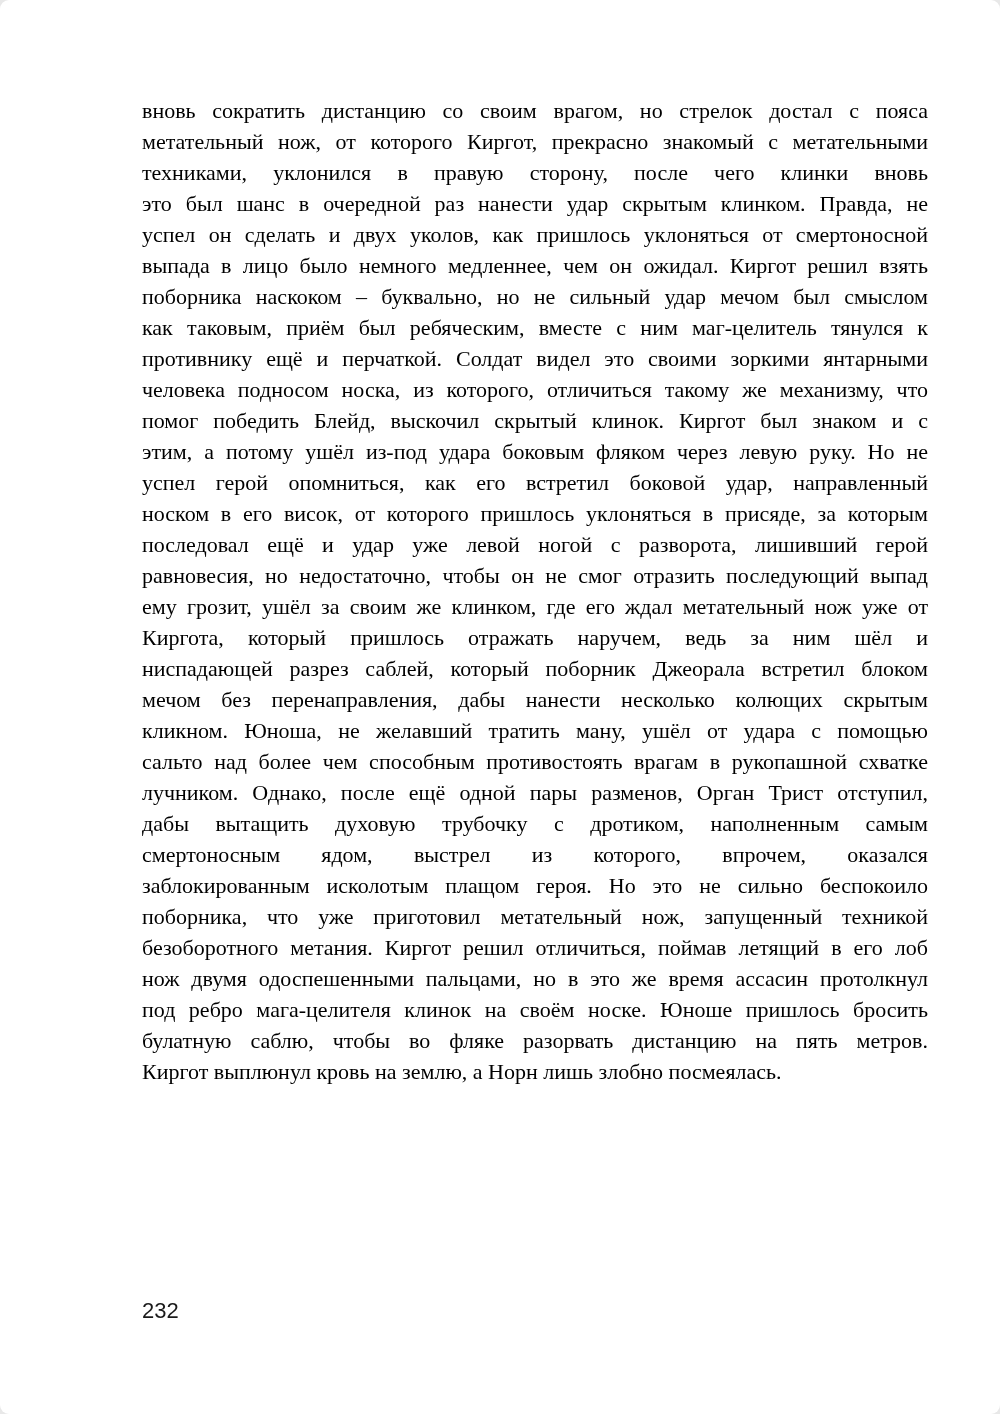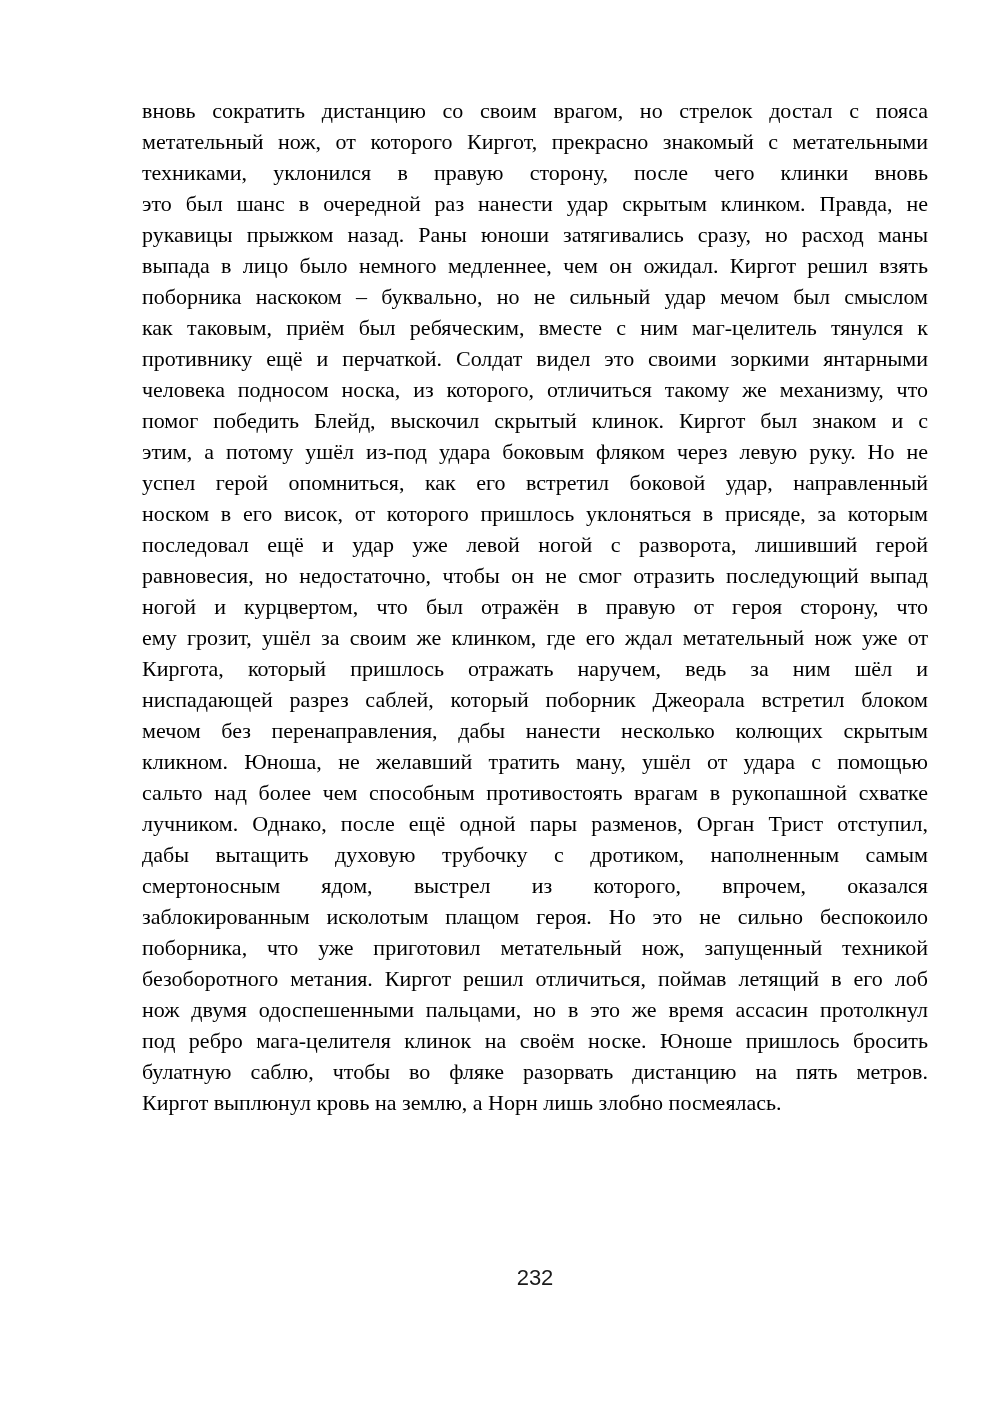--- a/index.html
+++ b/index.html
@@ -9,20 +9,21 @@
   }
   .page {
     position: relative;
     width: 1000px;
     height: 1414px;
     margin: 0 auto;
     background: #ffffff;
     color: #000000;
     font-family: "Liberation Serif", "DejaVu Serif", serif;
     overflow: hidden;
+    border-radius: 9px;
   }
   .text-block {
     position: absolute;
     left: 142px;
     top: 95px;
     width: 786px;
     font-size: 22px;
     line-height: 31px;
     color: #000000;
   }
@@ -32,50 +33,49 @@
     height: 31px;
     overflow: hidden;
   }
   .line.last {
     text-align-last: left;
     font-family: Liberation Serif, serif;
   }
   .page-number {
     position: absolute;
     left: 142px;
-    top: 1265px;
+    top: 1298px;
     width: 786px;
-    text-align: center;
+    text-align: left;
     font-family: "Liberation Sans", "DejaVu Sans", sans-serif;
     font-size: 22px;
     color: #1a1a1a;
   }
 </style>
 </head>
 <body>
 
 <div class="page">
   <div class="text-block">
       <div class="line">вновь сократить дистанцию со своим врагом, но стрелок достал с пояса</div>
       <div class="line">метательный нож, от которого Киргот, прекрасно знакомый с метательными</div>
       <div class="line">техниками, уклонился в правую сторону, после чего клинки вновь</div>
       <div class="line">это был шанс в очередной раз нанести удар скрытым клинком. Правда, не</div>
-      <div class="line">рукавицы прыжком назад. Раны юноши затягивались сразу, но расход маны</div>
+      <div class="line">успел он сделать и двух уколов, как пришлось уклоняться от смертоносной</div>
       <div class="line">выпада в лицо было немного медленнее, чем он ожидал. Киргот решил взять</div>
       <div class="line">поборника наскоком – буквально, но не сильный удар мечом был смыслом</div>
       <div class="line">как таковым, приём был ребяческим, вместе с ним маг-целитель тянулся к</div>
       <div class="line">противнику ещё и перчаткой. Солдат видел это своими зоркими янтарными</div>
       <div class="line">человека подносом носка, из которого, отличиться такому же механизму, что</div>
       <div class="line">помог победить Блейд, выскочил скрытый клинок. Киргот был знаком и с</div>
       <div class="line">этим, а потому ушёл из-под удара боковым фляком через левую руку. Но не</div>
       <div class="line">успел герой опомниться, как его встретил боковой удар, направленный</div>
       <div class="line">носком в его висок, от которого пришлось уклоняться в присяде, за которым</div>
       <div class="line">последовал ещё и удар уже левой ногой с разворота, лишивший герой</div>
       <div class="line">равновесия, но недостаточно, чтобы он не смог отразить последующий выпад</div>
-      <div class="line">ногой и курцвертом, что был отражён в правую от героя сторону, что</div>
       <div class="line">ему грозит, ушёл за своим же клинком, где его ждал метательный нож уже от</div>
       <div class="line">Киргота, который пришлось отражать наручем, ведь за ним шёл и</div>
       <div class="line">ниспадающей разрез саблей, который поборник Джеорала встретил блоком</div>
       <div class="line">мечом без перенаправления, дабы нанести несколько колющих скрытым</div>
       <div class="line">кликном. Юноша, не желавший тратить ману, ушёл от удара с помощью</div>
       <div class="line">сальто над более чем способным противостоять врагам в рукопашной схватке</div>
       <div class="line">лучником. Однако, после ещё одной пары разменов, Орган Трист отступил,</div>
       <div class="line">дабы вытащить духовую трубочку с дротиком, наполненным самым</div>
       <div class="line">смертоносным ядом, выстрел из которого, впрочем, оказался</div>
       <div class="line">заблокированным исколотым плащом героя. Но это не сильно беспокоило</div>

